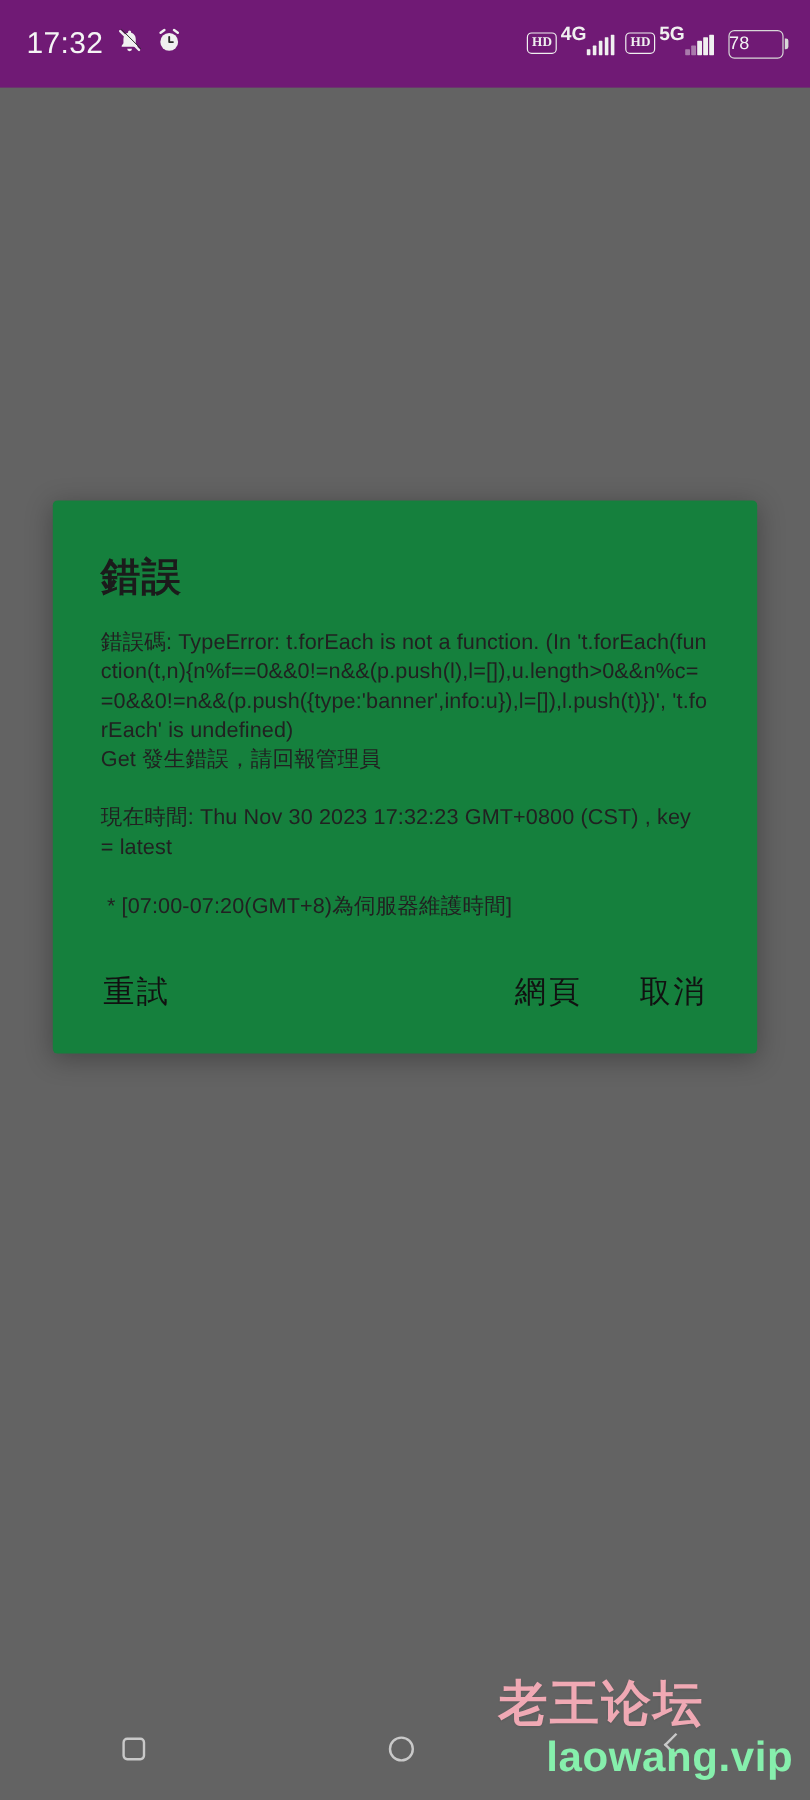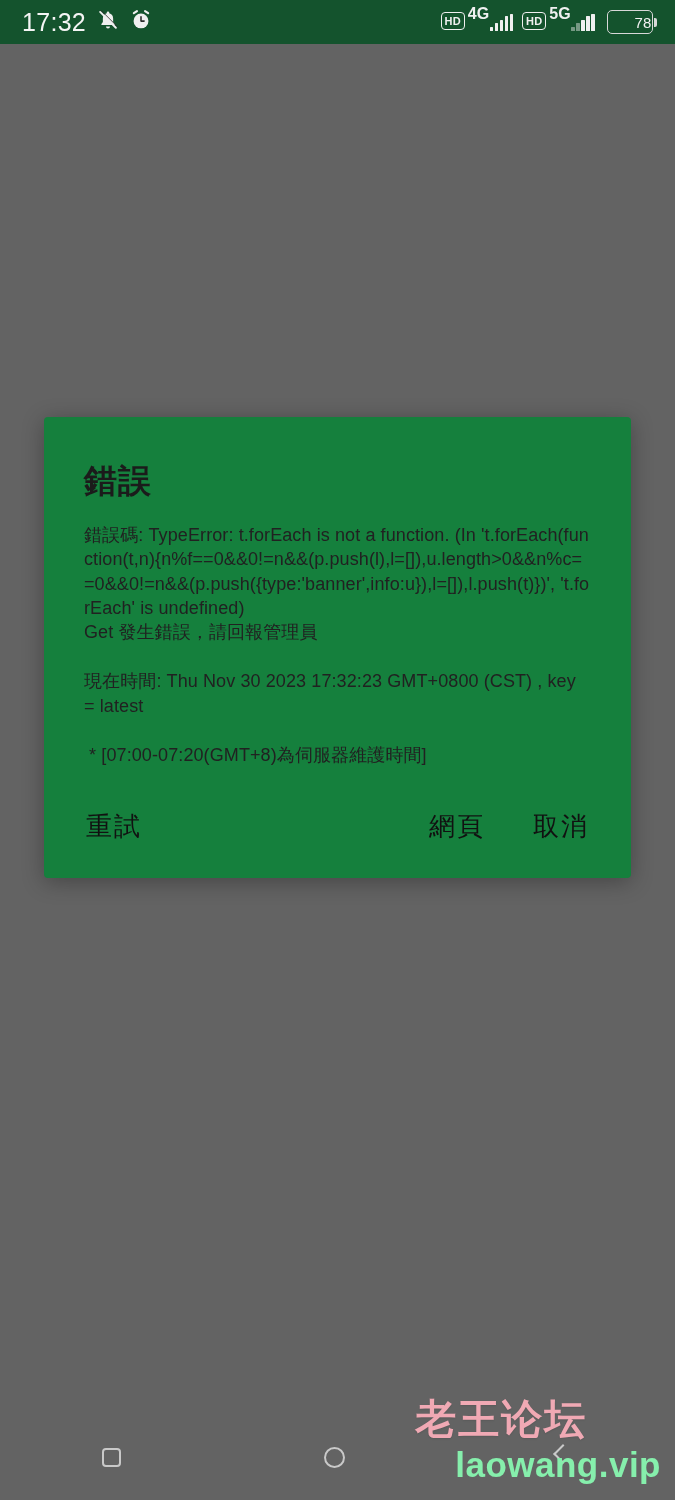--- a/index.html
+++ b/index.html
@@ -10,22 +10,22 @@
     font-family:"Liberation Sans","DejaVu Sans",sans-serif;
   }
   body {
     background:#636363;
     position:relative;
   }
 
   
   .statusbar{
     position:absolute; top:0; left:0;
-    width:675px; height:44px;
-    background:#14532d;
+    width:675px; height:73px;
+    background:#701a75;
     display:flex; align-items:center;
     padding:0 18px 0 22px;
     color:#f2f2f2;
   }
   .sb-left{ display:flex; align-items:center; gap:11px; }
   .sb-time{ font-size:25px; letter-spacing:.3px; font-weight:400; color:#f5f5f5; }
   .sb-right{ margin-left:auto; display:flex; align-items:center; gap:9px; }
 
   .icon-bell{ display:block; }
   .icon-alarm{ display:block; }
@@ -33,20 +33,21 @@
   .net-group{ display:flex; align-items:flex-end; gap:3px; }
   .hd-badge{
     border:1.6px solid #f0f0f0;
     border-radius:4px;
     font-size:11px; line-height:1;
     padding:2.5px 3px 2.5px 3px;
     letter-spacing:.2px;
     font-weight:700;
     color:#f0f0f0;
     transform:translateY(-1px);
+    font-family:Liberation Serif, serif;
   }
   .gen-sig{ display:flex; align-items:flex-end; gap:1.5px; }
   .gen-label{
     font-size:16px; font-weight:700; color:#f0f0f0;
     line-height:1; transform:translateY(-9px);
     margin-right:-1px;
   }
   .bars{ display:flex; align-items:flex-end; gap:1.6px; height:17px; }
   .bars i{ display:block; width:3.4px; background:#f0f0f0; border-radius:.5px; }
   .bars i:nth-child(1){ height:4.5px; }
@@ -57,21 +58,21 @@
   .bars.dim i:nth-child(1){ opacity:.45; }
   .bars.dim i:nth-child(2){ opacity:.45; }
 
   .battery{
     display:flex; align-items:center; margin-left:3px;
   }
   .batt-body{
     border:1.8px solid #d8d8d8;
     border-radius:5px;
     width:46px; height:24px;
-    display:flex; align-items:center; justify-content:flex-end;
+    display:flex; align-items:center; justify-content:flex-start;
   }
   .batt-num{
     font-size:15px; color:#f2f2f2; line-height:1;
     letter-spacing:.2px;
   }
   .batt-cap{
     width:3px; height:9px;
     background:#d8d8d8;
     border-radius:0 2px 2px 0;
     margin-left:1.5px;

